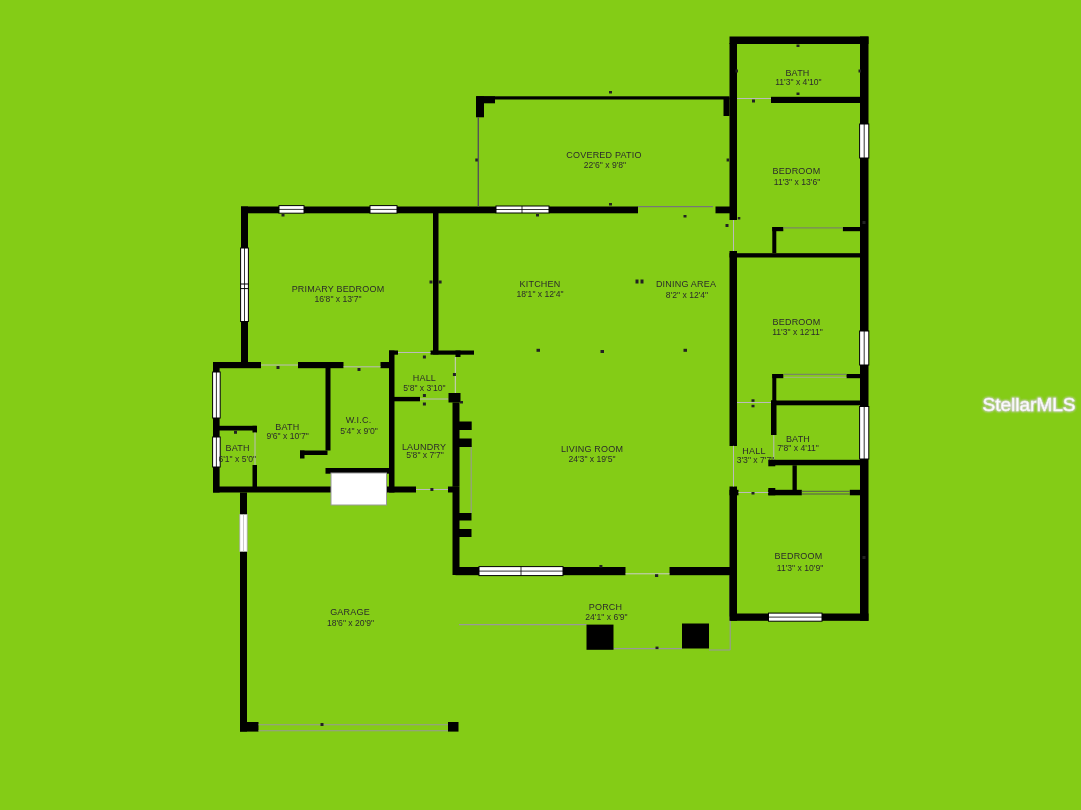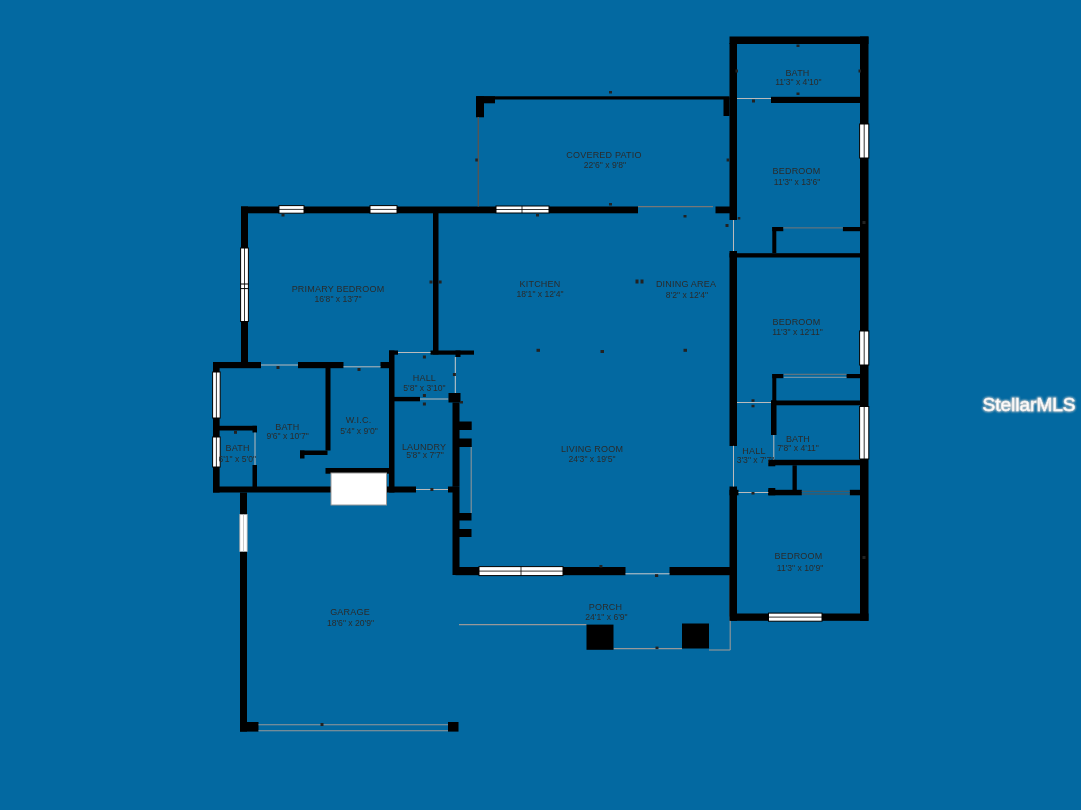--- a/index.html
+++ b/index.html
@@ -1,16 +1,16 @@
 <!DOCTYPE html>
 <html><head>
 <meta charset="utf-8">
 <style>
   html,body{margin:0;padding:0;background:#fff;}
-  #plan{position:relative;width:1081px;height:810px;background:#0369a1;overflow:hidden;}
+  #plan{position:relative;width:1081px;height:810px;background:#84cc16;overflow:hidden;}
   svg{position:absolute;top:0;left:0;}
   text{font-family:"Liberation Sans", sans-serif;fill:#2b2b2b;}
   .nm{font-size:9px;letter-spacing:.2px;}
   .dm{font-size:8.6px;}
 </style>
 </head>
 <body>
 
 <div id="plan">
 <svg width="1081" height="810" viewBox="0 0 1081 810">

